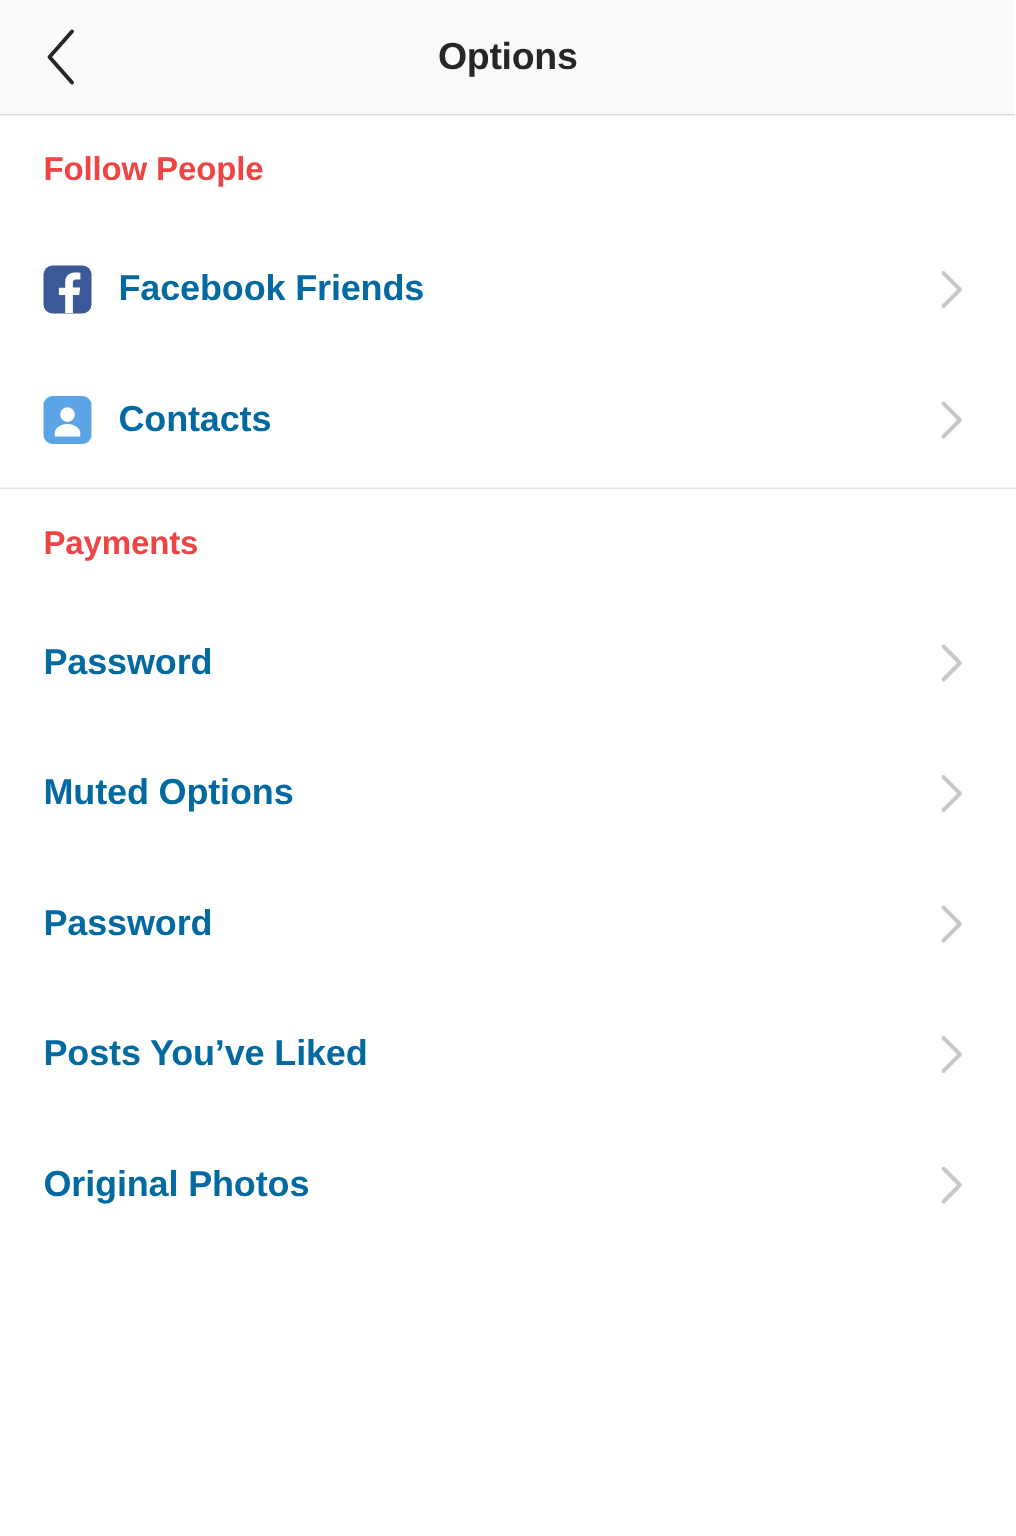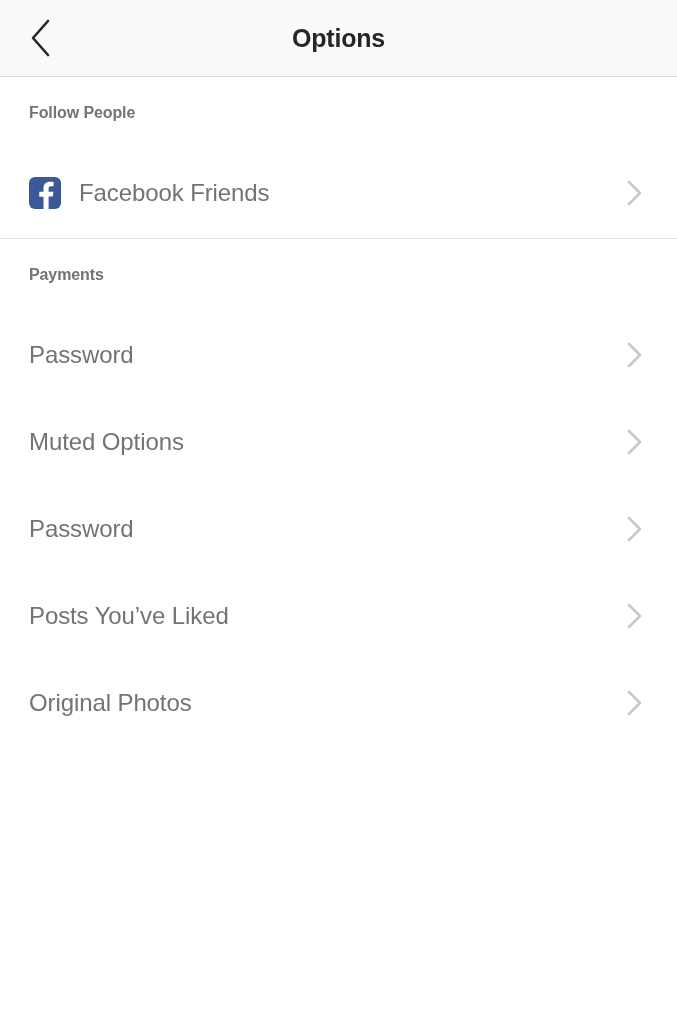--- a/index.html
+++ b/index.html
@@ -63,23 +63,23 @@
   
   .section {
     background: #ffffff;
   }
 
   .section + .section {
     border-top: 1px solid #e3e3e3;
   }
 
   .section-title {
-    font-size: 16px;
+    font-size: 22px;
     font-weight: bold;
-    color: #737373;
+    color: #ef4444;
     letter-spacing: -0.1px;
     padding: 0 0 0 29px;
     height: 72px;
     display: flex;
     align-items: center;
   }
 
   .section-body { padding-bottom: 2px; }
 
   
@@ -105,25 +105,26 @@
     overflow: hidden;
   }
 
   .row-icon.facebook { background: #3b5998; }
   .row-icon.contacts { background: #5ba4e5; }
 
   .row-icon svg { display: block; }
 
   .row-label {
     font-size: 24px;
-    color: #737373;
+    color: #0369a1;
     letter-spacing: -0.1px;
     line-height: 1;
     flex: 1 1 auto;
     white-space: nowrap;
+    font-weight: bold;
   }
 
   .row-chevron {
     flex: 0 0 auto;
     display: flex;
     align-items: center;
     justify-content: center;
     width: 22px;
     height: 28px;
     margin-right: 2px;
@@ -163,20 +164,34 @@
           </svg>
         </span>
         <span class="row-label">Facebook Friends</span>
         <span class="row-chevron">
           <svg width="18" height="28" viewBox="0 0 18 28" fill="none" aria-hidden="true">
             <path d="M3 3 L14 14 L3 25" stroke="#c7c7cc" stroke-width="2.6" stroke-linecap="round" stroke-linejoin="round"></path>
           </svg>
         </span>
       </div>
 
+      <div class="row">
+        <span class="row-icon contacts">
+          <svg width="32" height="32" viewBox="0 0 32 32" aria-hidden="true">
+            <circle cx="16" cy="12.4" r="4.9" fill="#ffffff"></circle>
+            <path d="M16 18.6c-5.1 0-8.5 2.9-8.5 6.1V27h17v-2.3c0-3.2-3.4-6.1-8.5-6.1z" fill="#ffffff"></path>
+          </svg>
+        </span>
+        <span class="row-label">Contacts</span>
+        <span class="row-chevron">
+          <svg width="18" height="28" viewBox="0 0 18 28" fill="none" aria-hidden="true">
+            <path d="M3 3 L14 14 L3 25" stroke="#c7c7cc" stroke-width="2.6" stroke-linecap="round" stroke-linejoin="round"></path>
+          </svg>
+        </span>
+      </div>
 
     </div>
   </div>
 
   <div class="section" id="section-account">
     <div class="section-title">Payments</div>
     <div class="section-body">
 
       <div class="row">
         <span class="row-label">Password</span>

